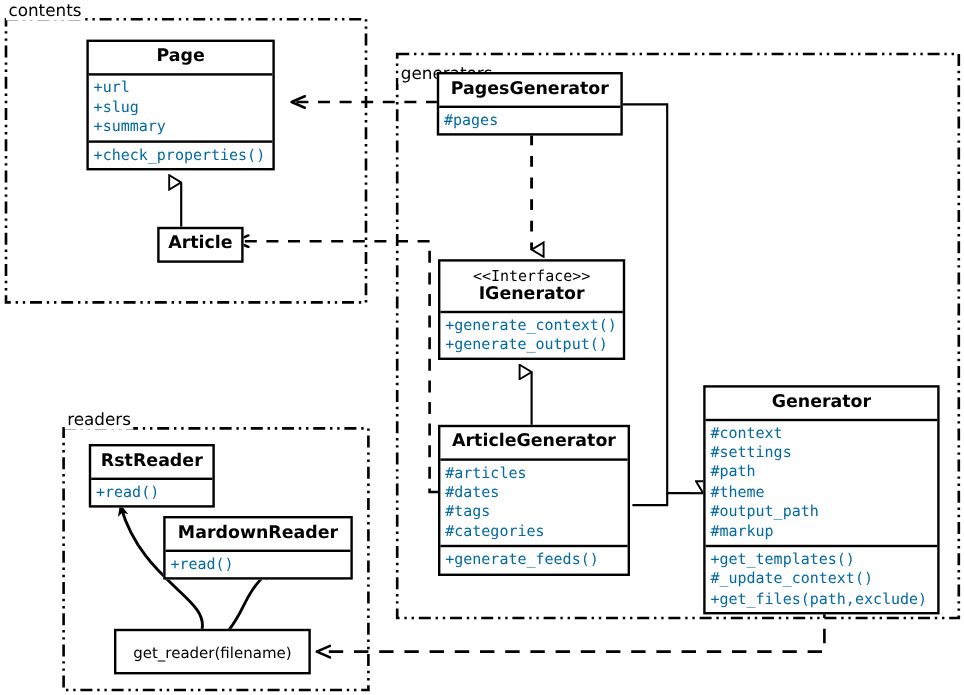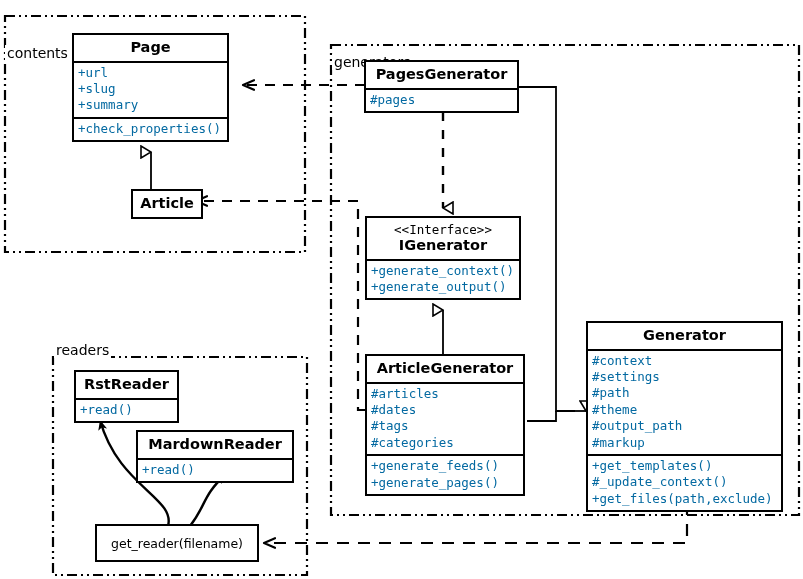--- a/index.html
+++ b/index.html
@@ -123,21 +123,21 @@
 
     <path d="M365,410 L358,410 L358,201 L196,201" fill="none" stroke="#000" stroke-width="2.2" stroke-dasharray="10,8" marker-end="url(#openArrow)"></path>
 
     <path d="M687,503 L687,543 L264,543" fill="none" stroke="#000" stroke-width="2.2" stroke-dasharray="12,9" marker-end="url(#openArrow)"></path>
 
     <path d="M168,526 C176,498 118,486 100,420" fill="none" stroke="#000" stroke-width="2.4" marker-end="url(#solidArrowSm)"></path>
 
     <path d="M190,526 C206,506 202,496 226,474" fill="none" stroke="#000" stroke-width="2.4" marker-end="url(#solidArrowSm)"></path>
   </svg>
 
-  <div class="pkg-label" style="left:5px; top:1px;margin-top:44px;">contents</div>
+  <div class="pkg-label" style="left:5px; top:1px;">contents</div>
   <div class="pkg-label" style="left:332px; top:30px;margin-top:24px;">generators</div>
   <div class="pkg-label" style="left:54px; top:342px;">readers</div>
 
   <div class="cls" style="left:72px; top:33px; width:157px;">
     <div class="cls-title">Page</div>
     <div class="cls-compartment cls-sep">
       <div class="m">+url</div>
       <div class="m">+slug</div>
       <div class="m">+summary</div>
     </div>
@@ -171,21 +171,20 @@
   <div class="cls" style="left:365px; top:354px; width:160px;">
     <div class="cls-title">ArticleGenerator</div>
     <div class="cls-compartment cls-sep">
       <div class="m">#articles</div>
       <div class="m">#dates</div>
       <div class="m">#tags</div>
       <div class="m">#categories</div>
     </div>
     <div class="cls-compartment cls-sep">
       <div class="m">+generate_feeds()</div>
-      <div class="m">+generate_pages()</div>
     </div>
   </div>
 
   <div class="cls" style="left:586px; top:321px; width:197px;">
     <div class="cls-title">Generator</div>
     <div class="cls-compartment cls-sep">
       <div class="m">#context</div>
       <div class="m">#settings</div>
       <div class="m">#path</div>
       <div class="m">#theme</div>

